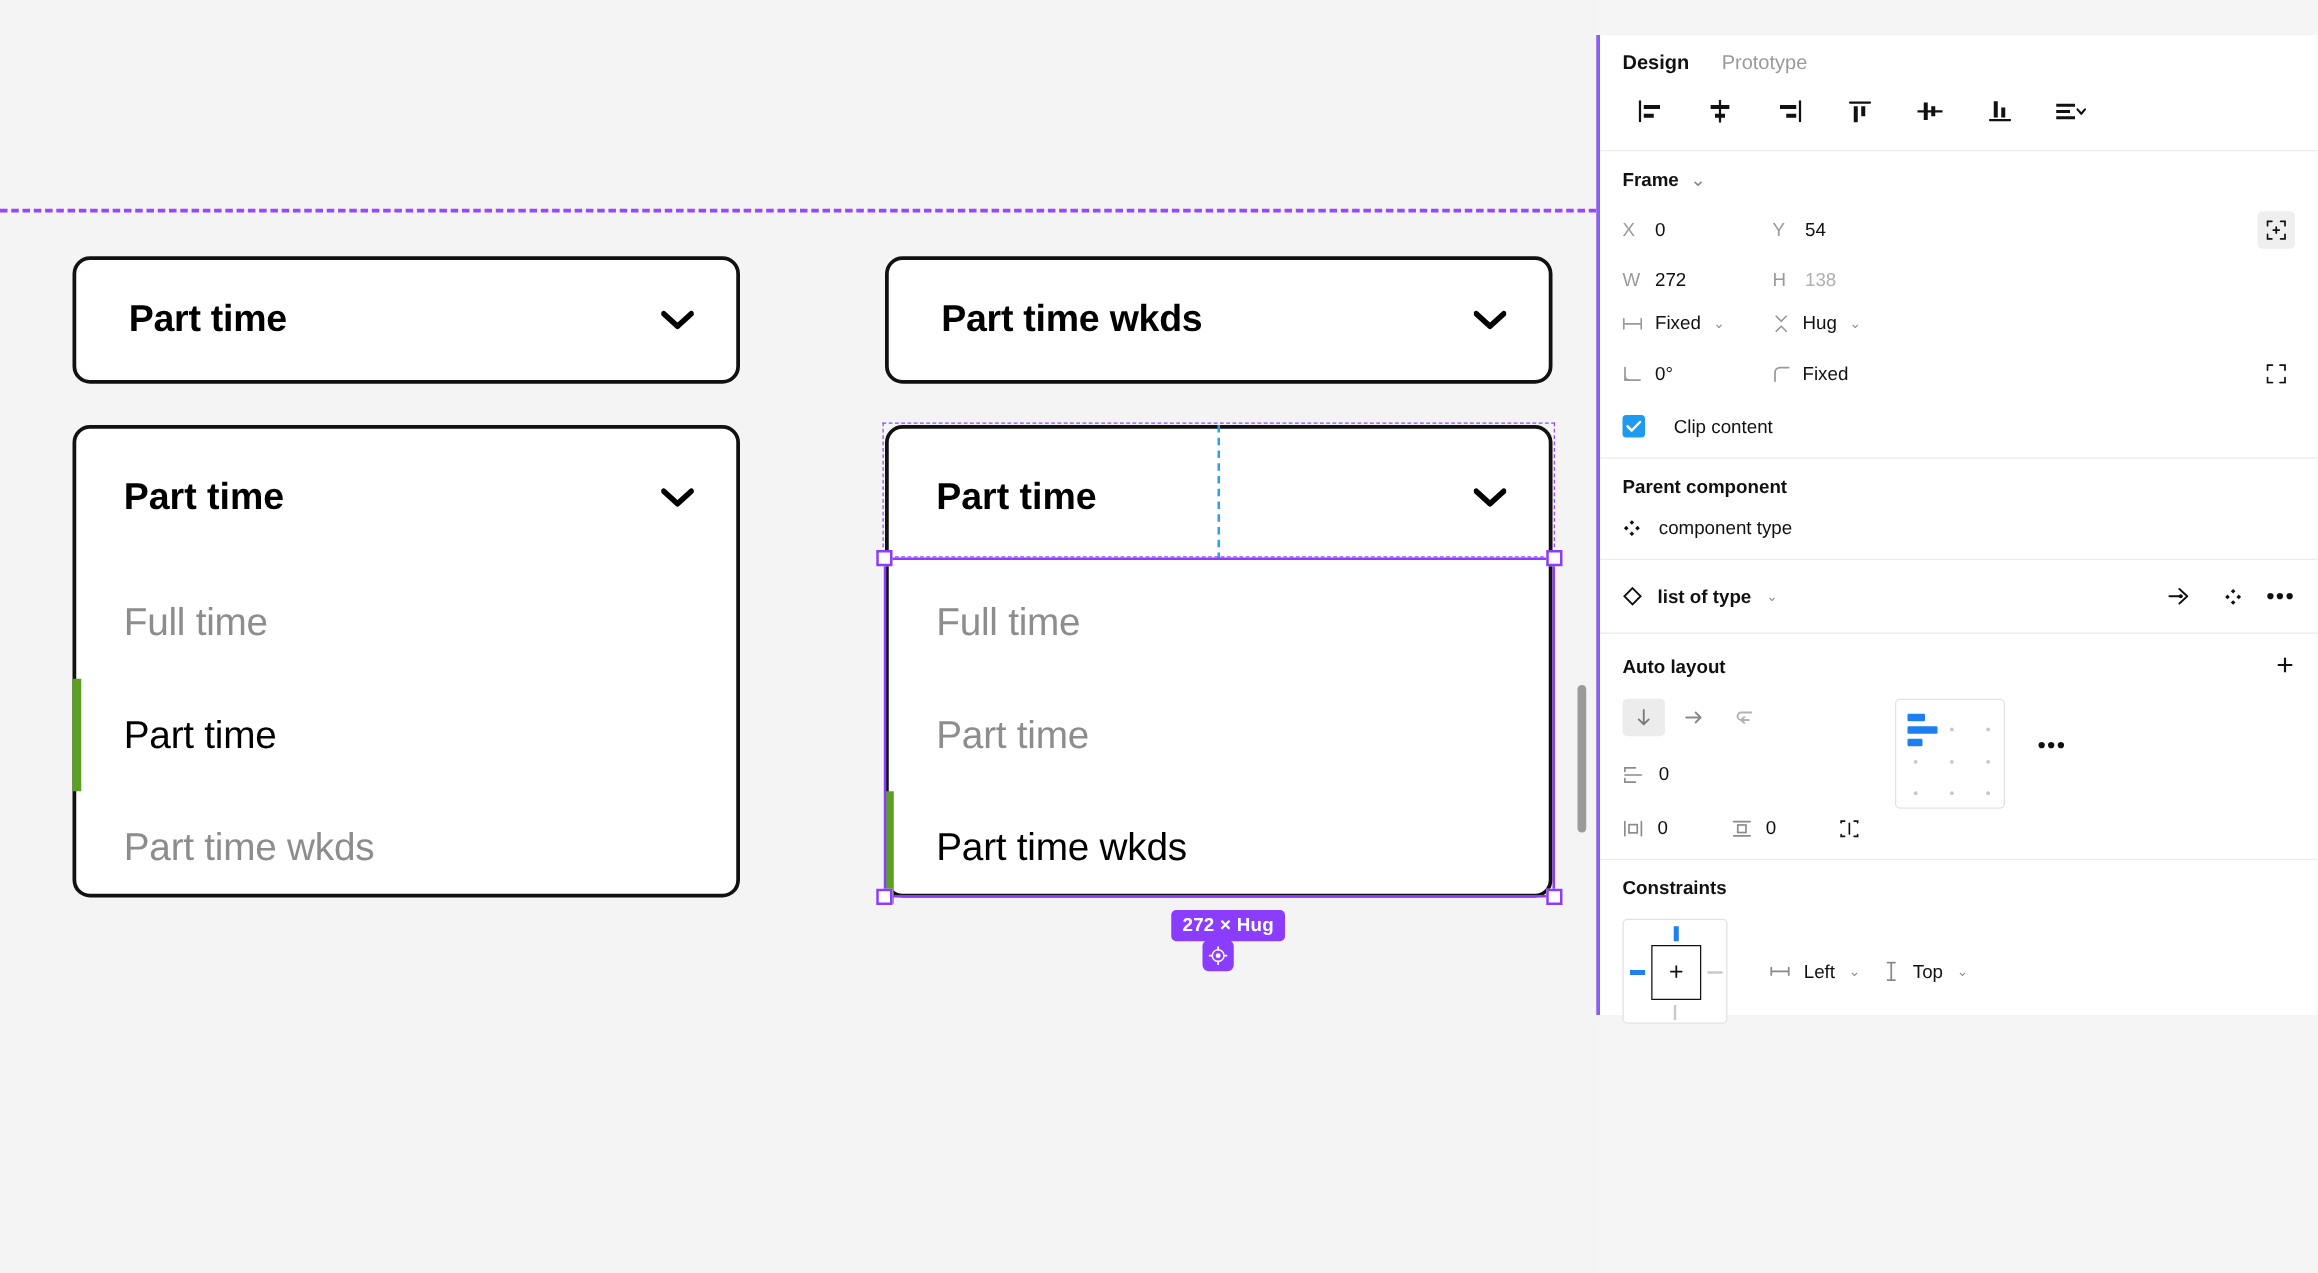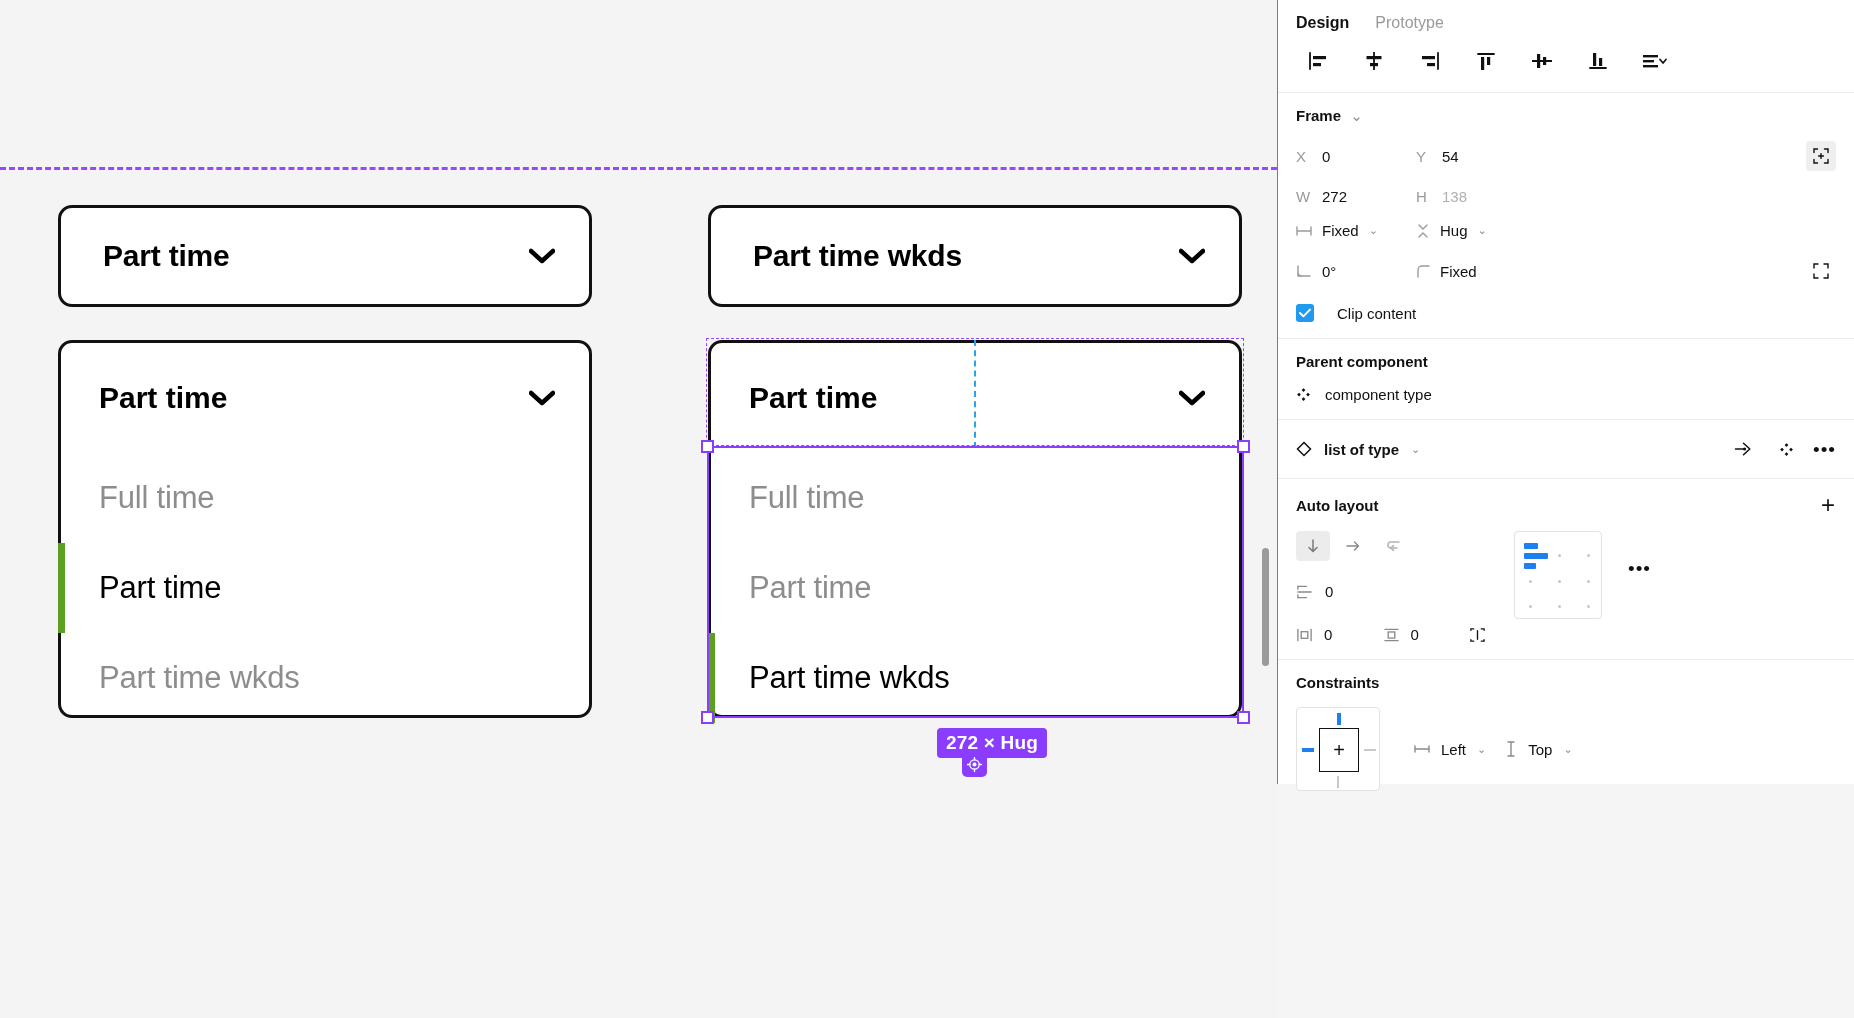--- a/index.html
+++ b/index.html
@@ -75,43 +75,43 @@
   .guide-v {
     position: absolute; width: 0; border-left: 2px dashed #2ba3e8;
   }
   .handle {
     position: absolute; width: 13px; height: 13px;
     background: #fff; border: 2px solid #8b3dff;
   }
   .size-badge {
     position: absolute;
     background: #8b3dff; color: #fff;
-    font-size: 19px; font-weight: 600;
+    font-size: 15px; font-weight: 600;
     padding: 4px 9px; border-radius: 4px;
     white-space: nowrap; letter-spacing: .2px;
   }
   .target-chip {
     position: absolute;
     width: 25px; height: 25px; border-radius: 5px;
     background: #8b3dff; color: #fff;
     display: flex; align-items: center; justify-content: center;
   }
 
   .canvas-scrollbar {
     position: absolute; right: 8px; width: 7px; border-radius: 4px;
     background: #9a9a9a;
   }
 
   
   .panel {
     width: 577px; height: 784px;
     background: #fff;
-    border-left: 1px solid #8b5cf6;
+    border-left: 3px solid #8b5cf6;
     position: relative;
-    font-size: 15px; color: #1a1a1a;
+    font-size: 15px; color: #1a1a1a; margin-top: 28px;
   }
   .tabs { display: flex; gap: 26px; padding: 14px 18px 0 18px; }
   .tab { font-size: 16px; color: #9a9a9a; cursor: pointer; padding-bottom: 6px; }
   .tab.active { color: #111; font-weight: 700; }
 
   .align-row {
     display: flex; align-items: center; gap: 0;
     padding: 6px 12px 14px 12px;
     border-bottom: 1px solid #ececec;
   }

